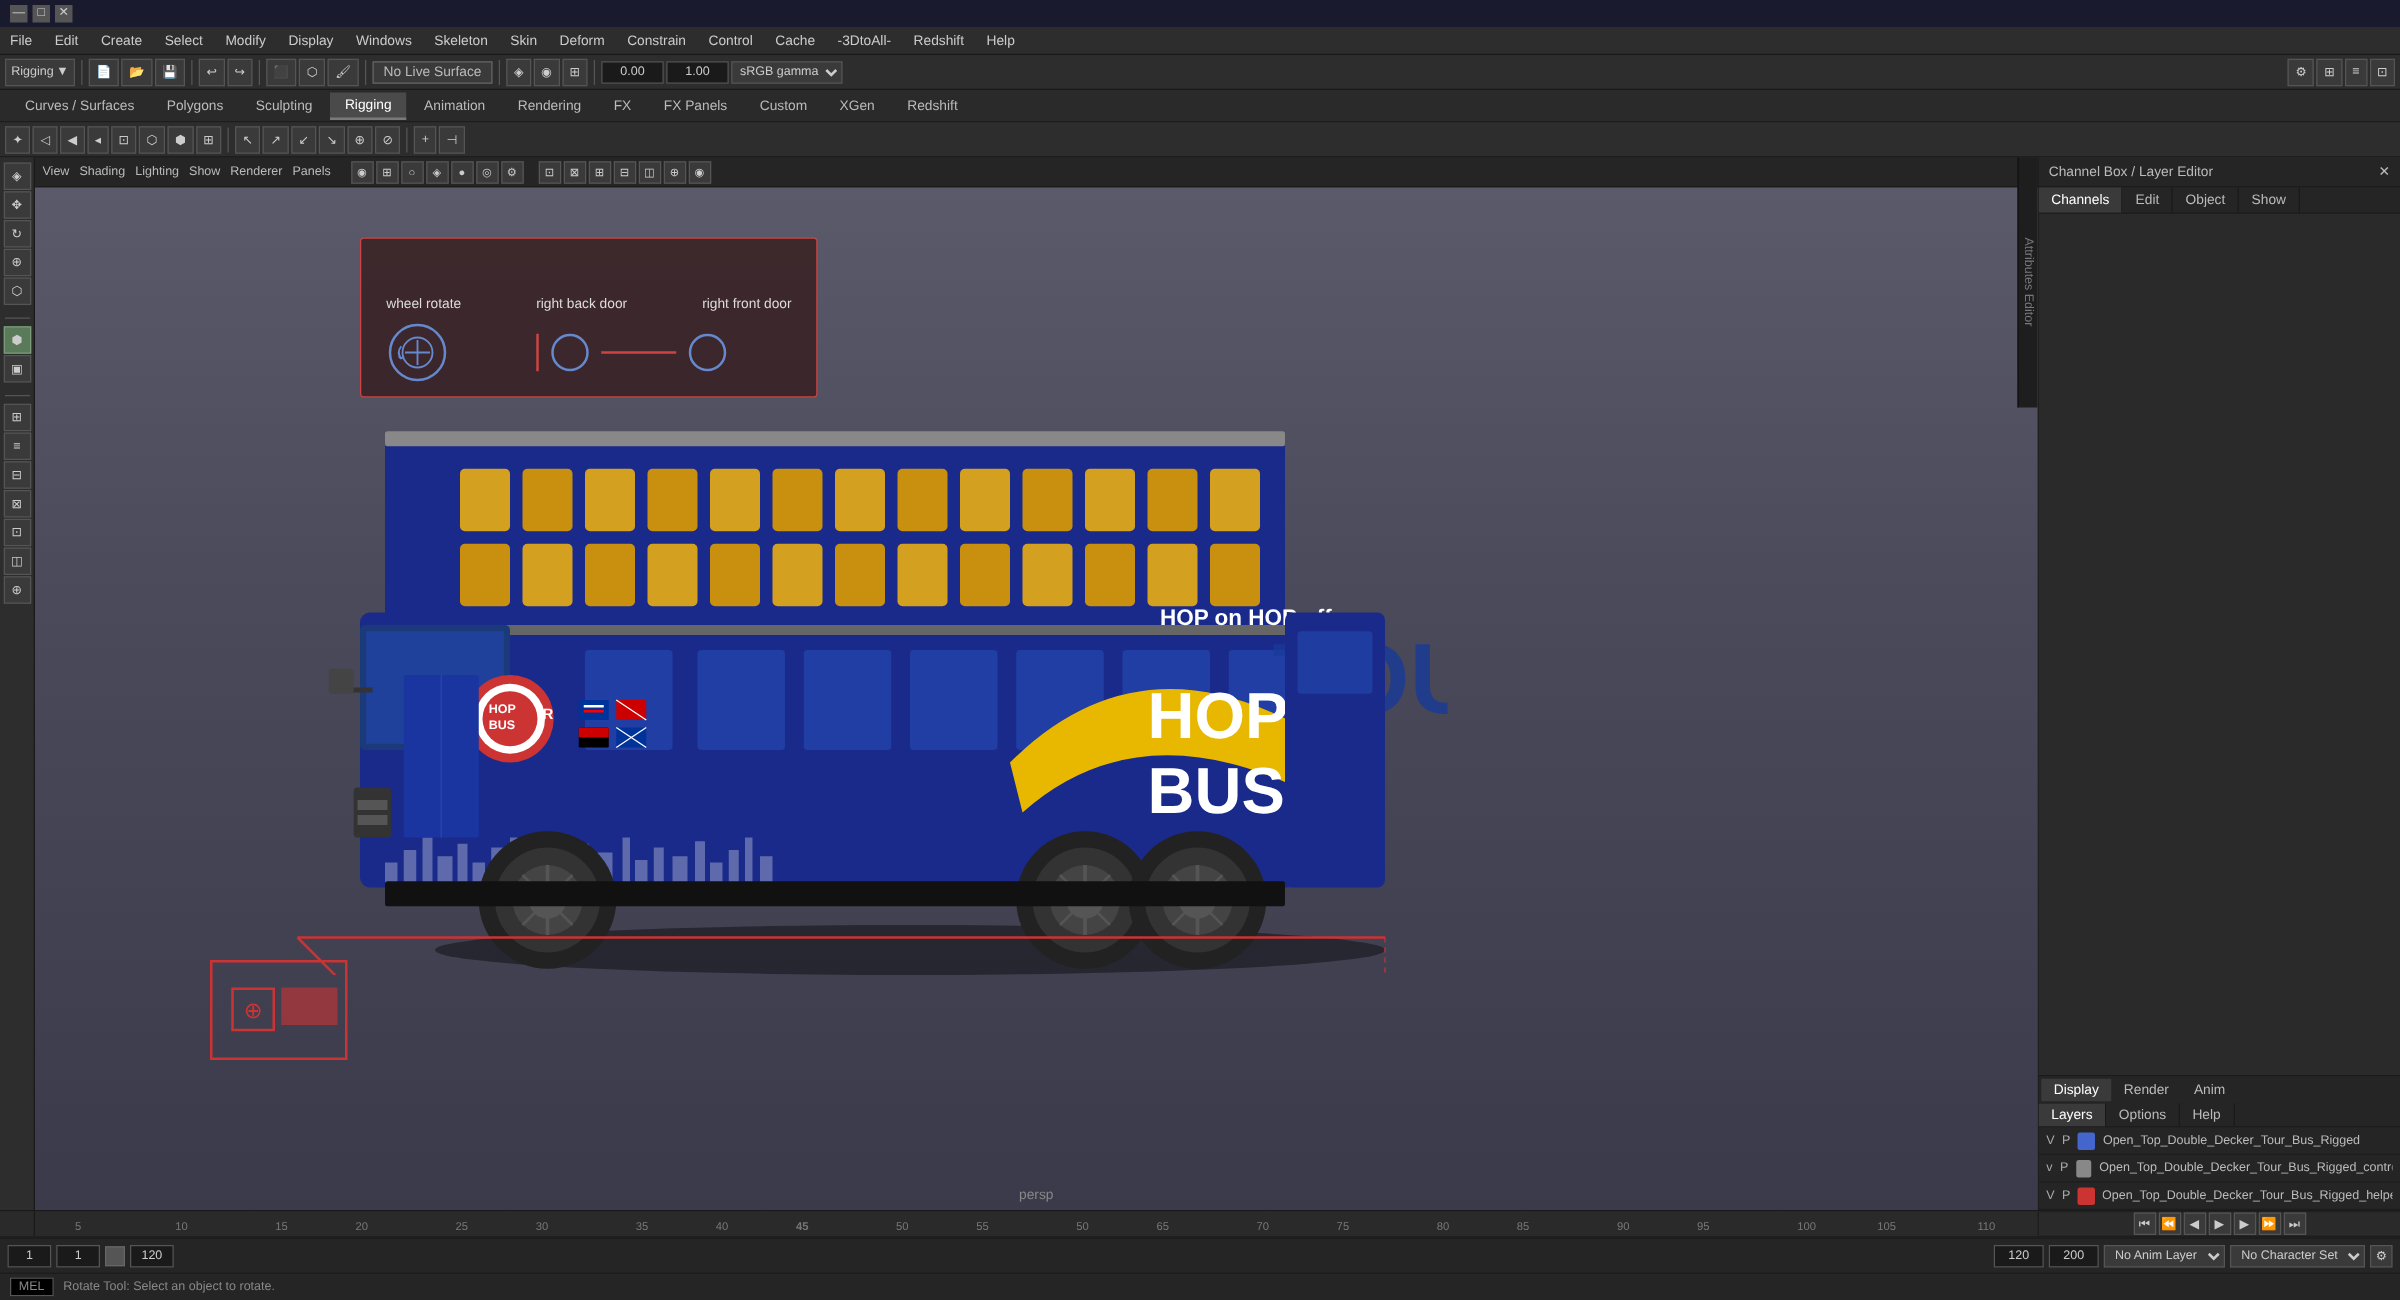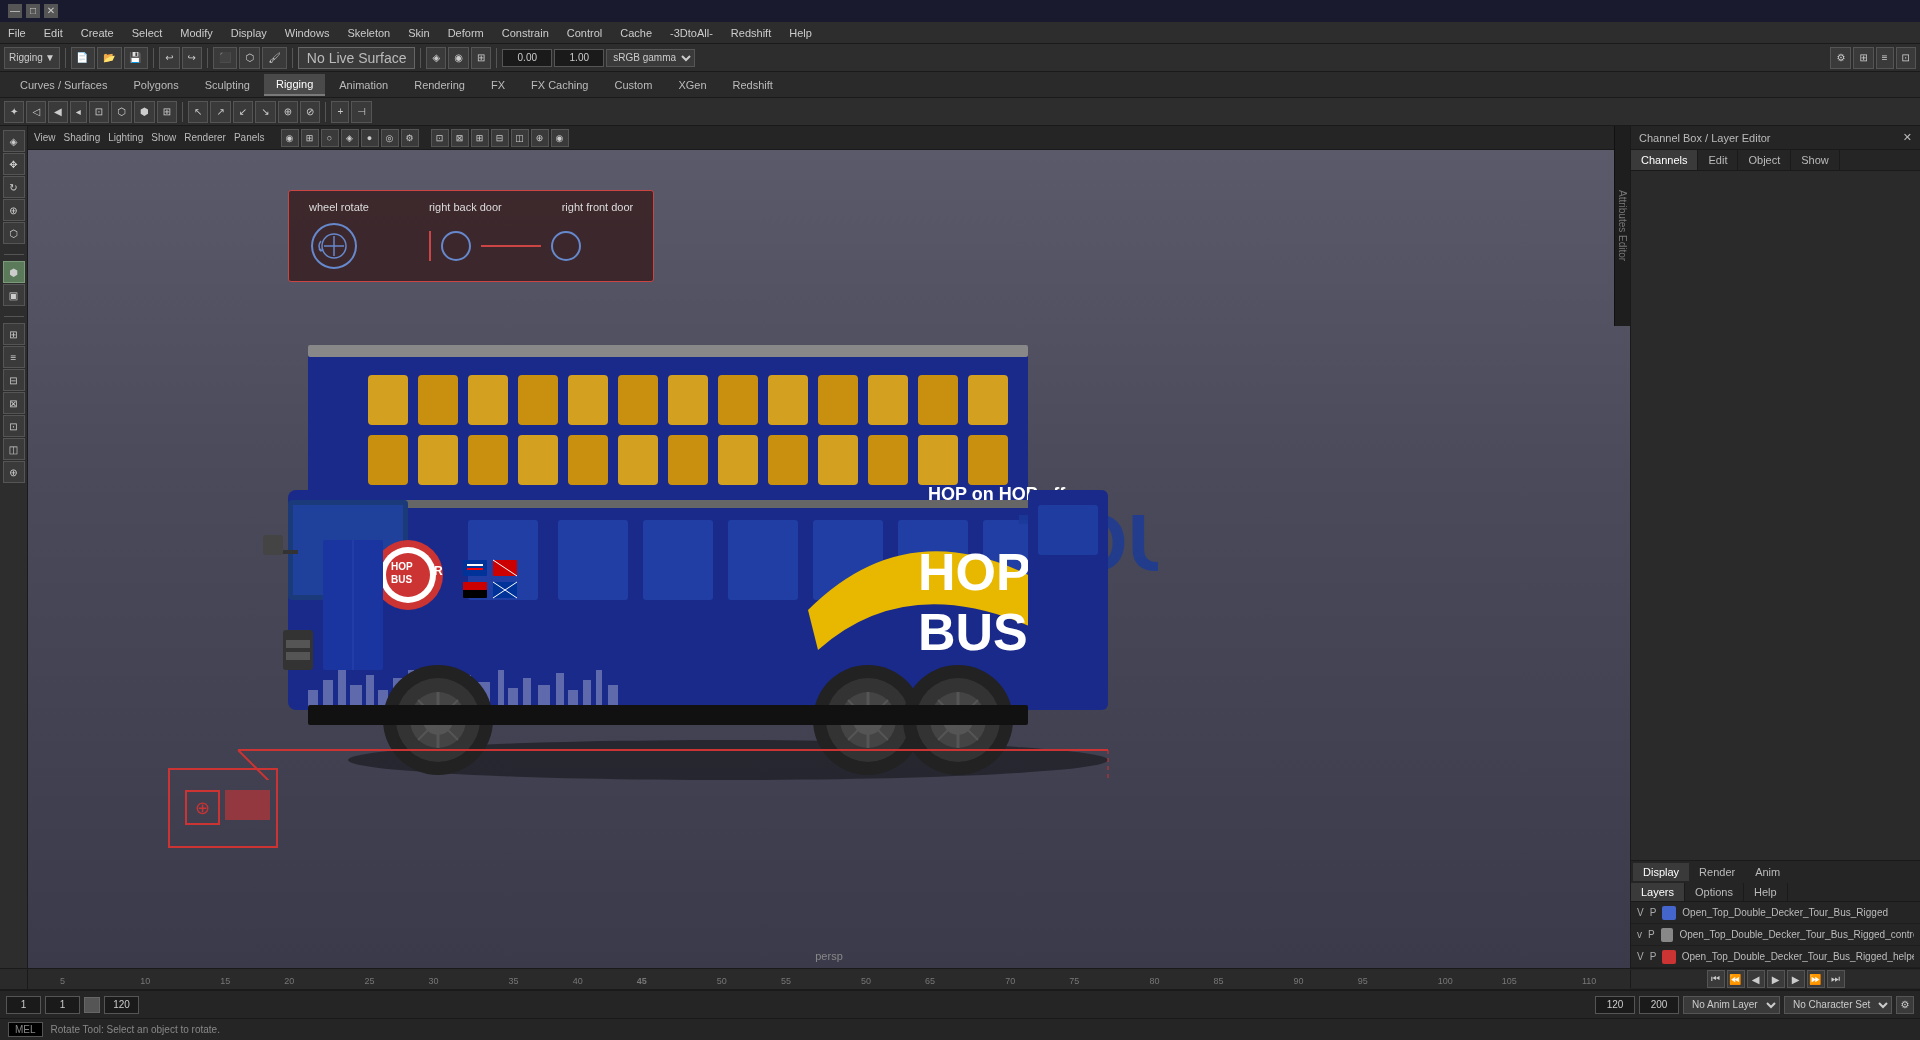--- a/index.html
+++ b/index.html
@@ -69,21 +69,21 @@
       font-size: 10px;
       height: 22px;
       display: flex; align-items: center; gap: 2px;
       cursor: pointer;
     }
     .no-live-surface {
       background: #3a3a3a;
       border: 1px solid #666;
       color: #bbb;
       padding: 2px 8px;
-      font-size: 14px;
+      font-size: 11px;
       cursor: pointer;
     }
 
     
     #tab-bar {
       background: #2a2a2a;
       height: 26px;
       display: flex;
       align-items: center;
       padding: 0 8px;
@@ -170,21 +170,21 @@
     #rig-overlay {
       position: absolute;
       top: 40px;
       left: 260px;
       background: rgba(50,20,20,0.7);
       border: 1px solid #cc4444;
       padding: 10px 20px;
       border-radius: 3px;
     }
     #rig-overlay .rig-title {
-      display: flex; gap: 60px; font-size: 11px; color: #ddd; margin-bottom: 8px;
+      display: flex; gap: 60px; font-size: 11px; color: #ddd; margin-bottom: 8px; margin-top: 36px;
     }
     #rig-overlay .rig-controls {
       display: flex; align-items: center; gap: 50px;
     }
 
     
     #persp-label {
       position: absolute;
       bottom: 6px;
       left: 50%;
@@ -511,21 +511,21 @@
 </div>
 
 <div id="tab-bar">
   <span class="tab-item">Curves / Surfaces</span>
   <span class="tab-item">Polygons</span>
   <span class="tab-item">Sculpting</span>
   <span class="tab-item active">Rigging</span>
   <span class="tab-item">Animation</span>
   <span class="tab-item">Rendering</span>
   <span class="tab-item">FX</span>
-  <span class="tab-item">FX Caching</span>
+  <span class="tab-item">FX Panels</span>
   <span class="tab-item">Custom</span>
   <span class="tab-item">XGen</span>
   <span class="tab-item">Redshift</span>
 </div>
 
 <div id="toolbar2">
   <div class="toolbar-btn">✦</div>
   <div class="toolbar-btn">◁</div>
   <div class="toolbar-btn">◀</div>
   <div class="toolbar-btn">◂</div>

